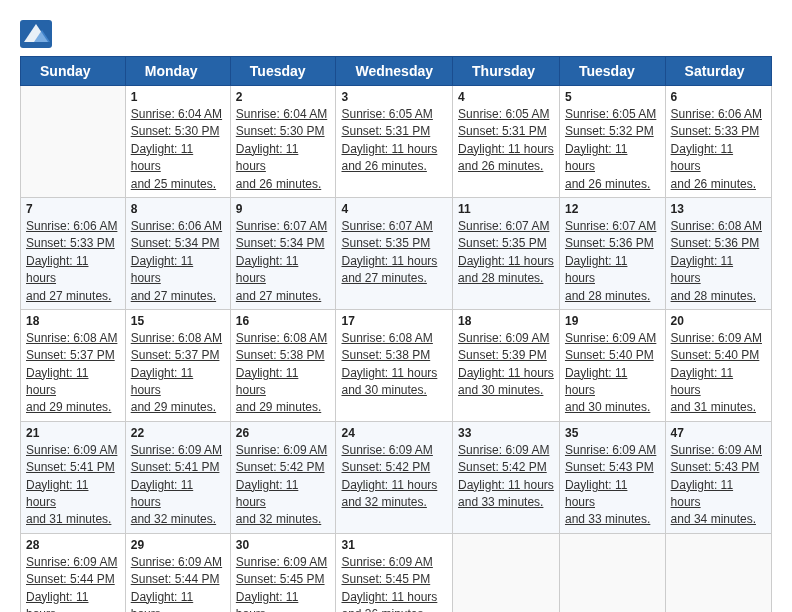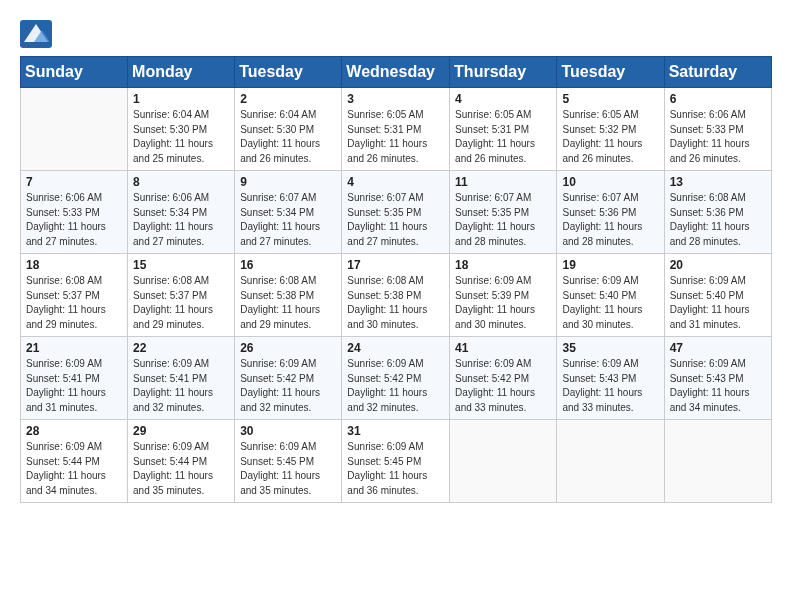--- a/index.html
+++ b/index.html
@@ -47,23 +47,23 @@
       color: #444;
     }
     .calendar {
       width: 100%;
       border-collapse: collapse;
       border: 1px solid #ccc;
     }
     .calendar th {
       background: #2563a8;
       color: #fff;
-      font-size: 16px;
-      font-weight: bold;
-      padding: 6px 4px;
+      font-size: 14px;
+      font-weight: bold;
+      padding: 6px 19px;
       text-align: left;
       border: 1px solid #1a4d8f;
     }
     .calendar td {
       vertical-align: top;
       border: 1px solid #ccc;
       padding: 4px 5px;
       width: 108px;
       min-height: 90px;
       font-size: 10.5px;
@@ -73,23 +73,24 @@
     .calendar tr:nth-child(even) td {
       background: #f5f8fc;
     }
     .day-number {
       font-weight: bold;
       font-size: 12px;
       display: block;
       margin-bottom: 2px;
     }
     .day-info {
-      font-size: 10px;
+      font-size: 12px;
       color: #333;
       line-height: 1.45;
+      text-decoration: underline;
     }
     .empty-cell {
       background: #f9f9f9 !important;
     }
     .logo-blue { color: #2563a8; }
   </style>
 </head>
 <body>
 
 <div class="header-logo">
@@ -164,21 +165,21 @@
         </td>
         <td>
           <span class="day-number">4</span>
           <div class="day-info">Sunrise: 6:07 AM<br>Sunset: 5:35 PM<br>Daylight: 11 hours<br>and 27 minutes.</div>
         </td>
         <td>
           <span class="day-number">11</span>
           <div class="day-info">Sunrise: 6:07 AM<br>Sunset: 5:35 PM<br>Daylight: 11 hours<br>and 28 minutes.</div>
         </td>
         <td>
-          <span class="day-number">10</span>
+          <span class="day-number">12</span>
           <div class="day-info">Sunrise: 6:07 AM<br>Sunset: 5:36 PM<br>Daylight: 11 hours<br>and 28 minutes.</div>
         </td>
         <td>
           <span class="day-number">13</span>
           <div class="day-info">Sunrise: 6:08 AM<br>Sunset: 5:36 PM<br>Daylight: 11 hours<br>and 28 minutes.</div>
         </td>
       </tr>
       <tr>
         <td>
           <span class="day-number">18</span>
@@ -220,21 +221,21 @@
         </td>
         <td>
           <span class="day-number">26</span>
           <div class="day-info">Sunrise: 6:09 AM<br>Sunset: 5:42 PM<br>Daylight: 11 hours<br>and 32 minutes.</div>
         </td>
         <td>
           <span class="day-number">24</span>
           <div class="day-info">Sunrise: 6:09 AM<br>Sunset: 5:42 PM<br>Daylight: 11 hours<br>and 32 minutes.</div>
         </td>
         <td>
-          <span class="day-number">41</span>
+          <span class="day-number">33</span>
           <div class="day-info">Sunrise: 6:09 AM<br>Sunset: 5:42 PM<br>Daylight: 11 hours<br>and 33 minutes.</div>
         </td>
         <td>
           <span class="day-number">35</span>
           <div class="day-info">Sunrise: 6:09 AM<br>Sunset: 5:43 PM<br>Daylight: 11 hours<br>and 33 minutes.</div>
         </td>
         <td>
           <span class="day-number">47</span>
           <div class="day-info">Sunrise: 6:09 AM<br>Sunset: 5:43 PM<br>Daylight: 11 hours<br>and 34 minutes.</div>
         </td>

